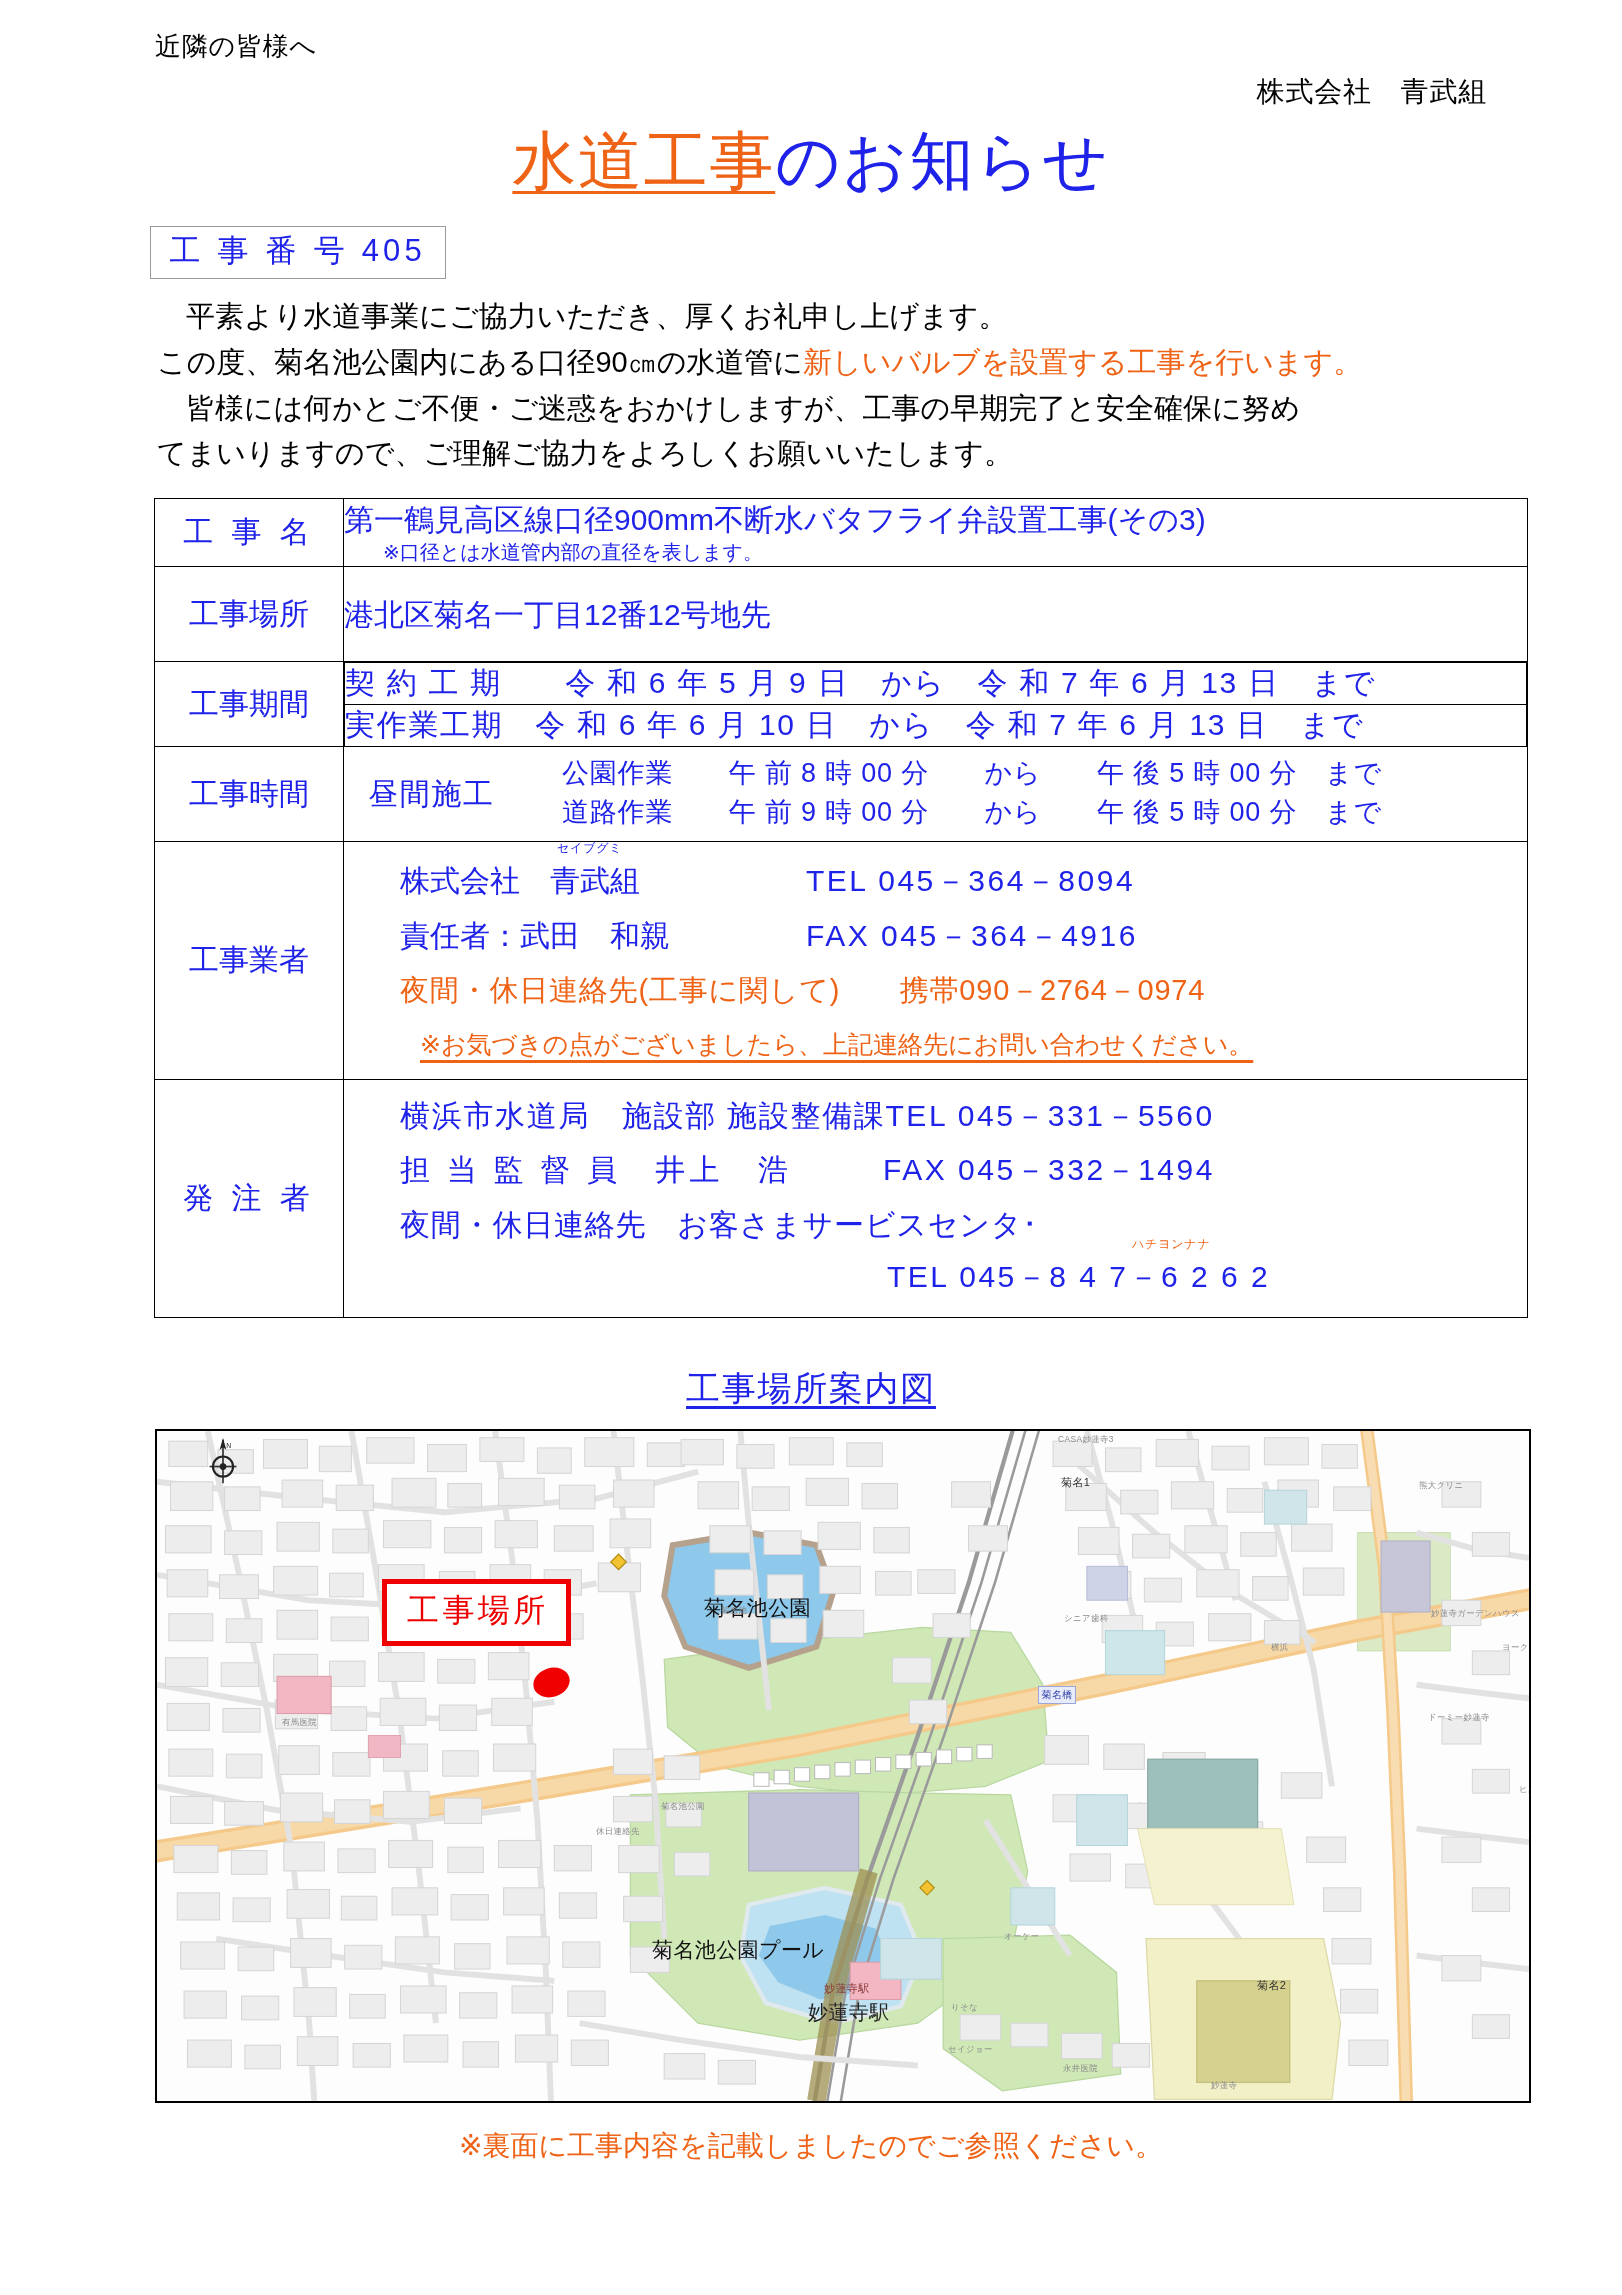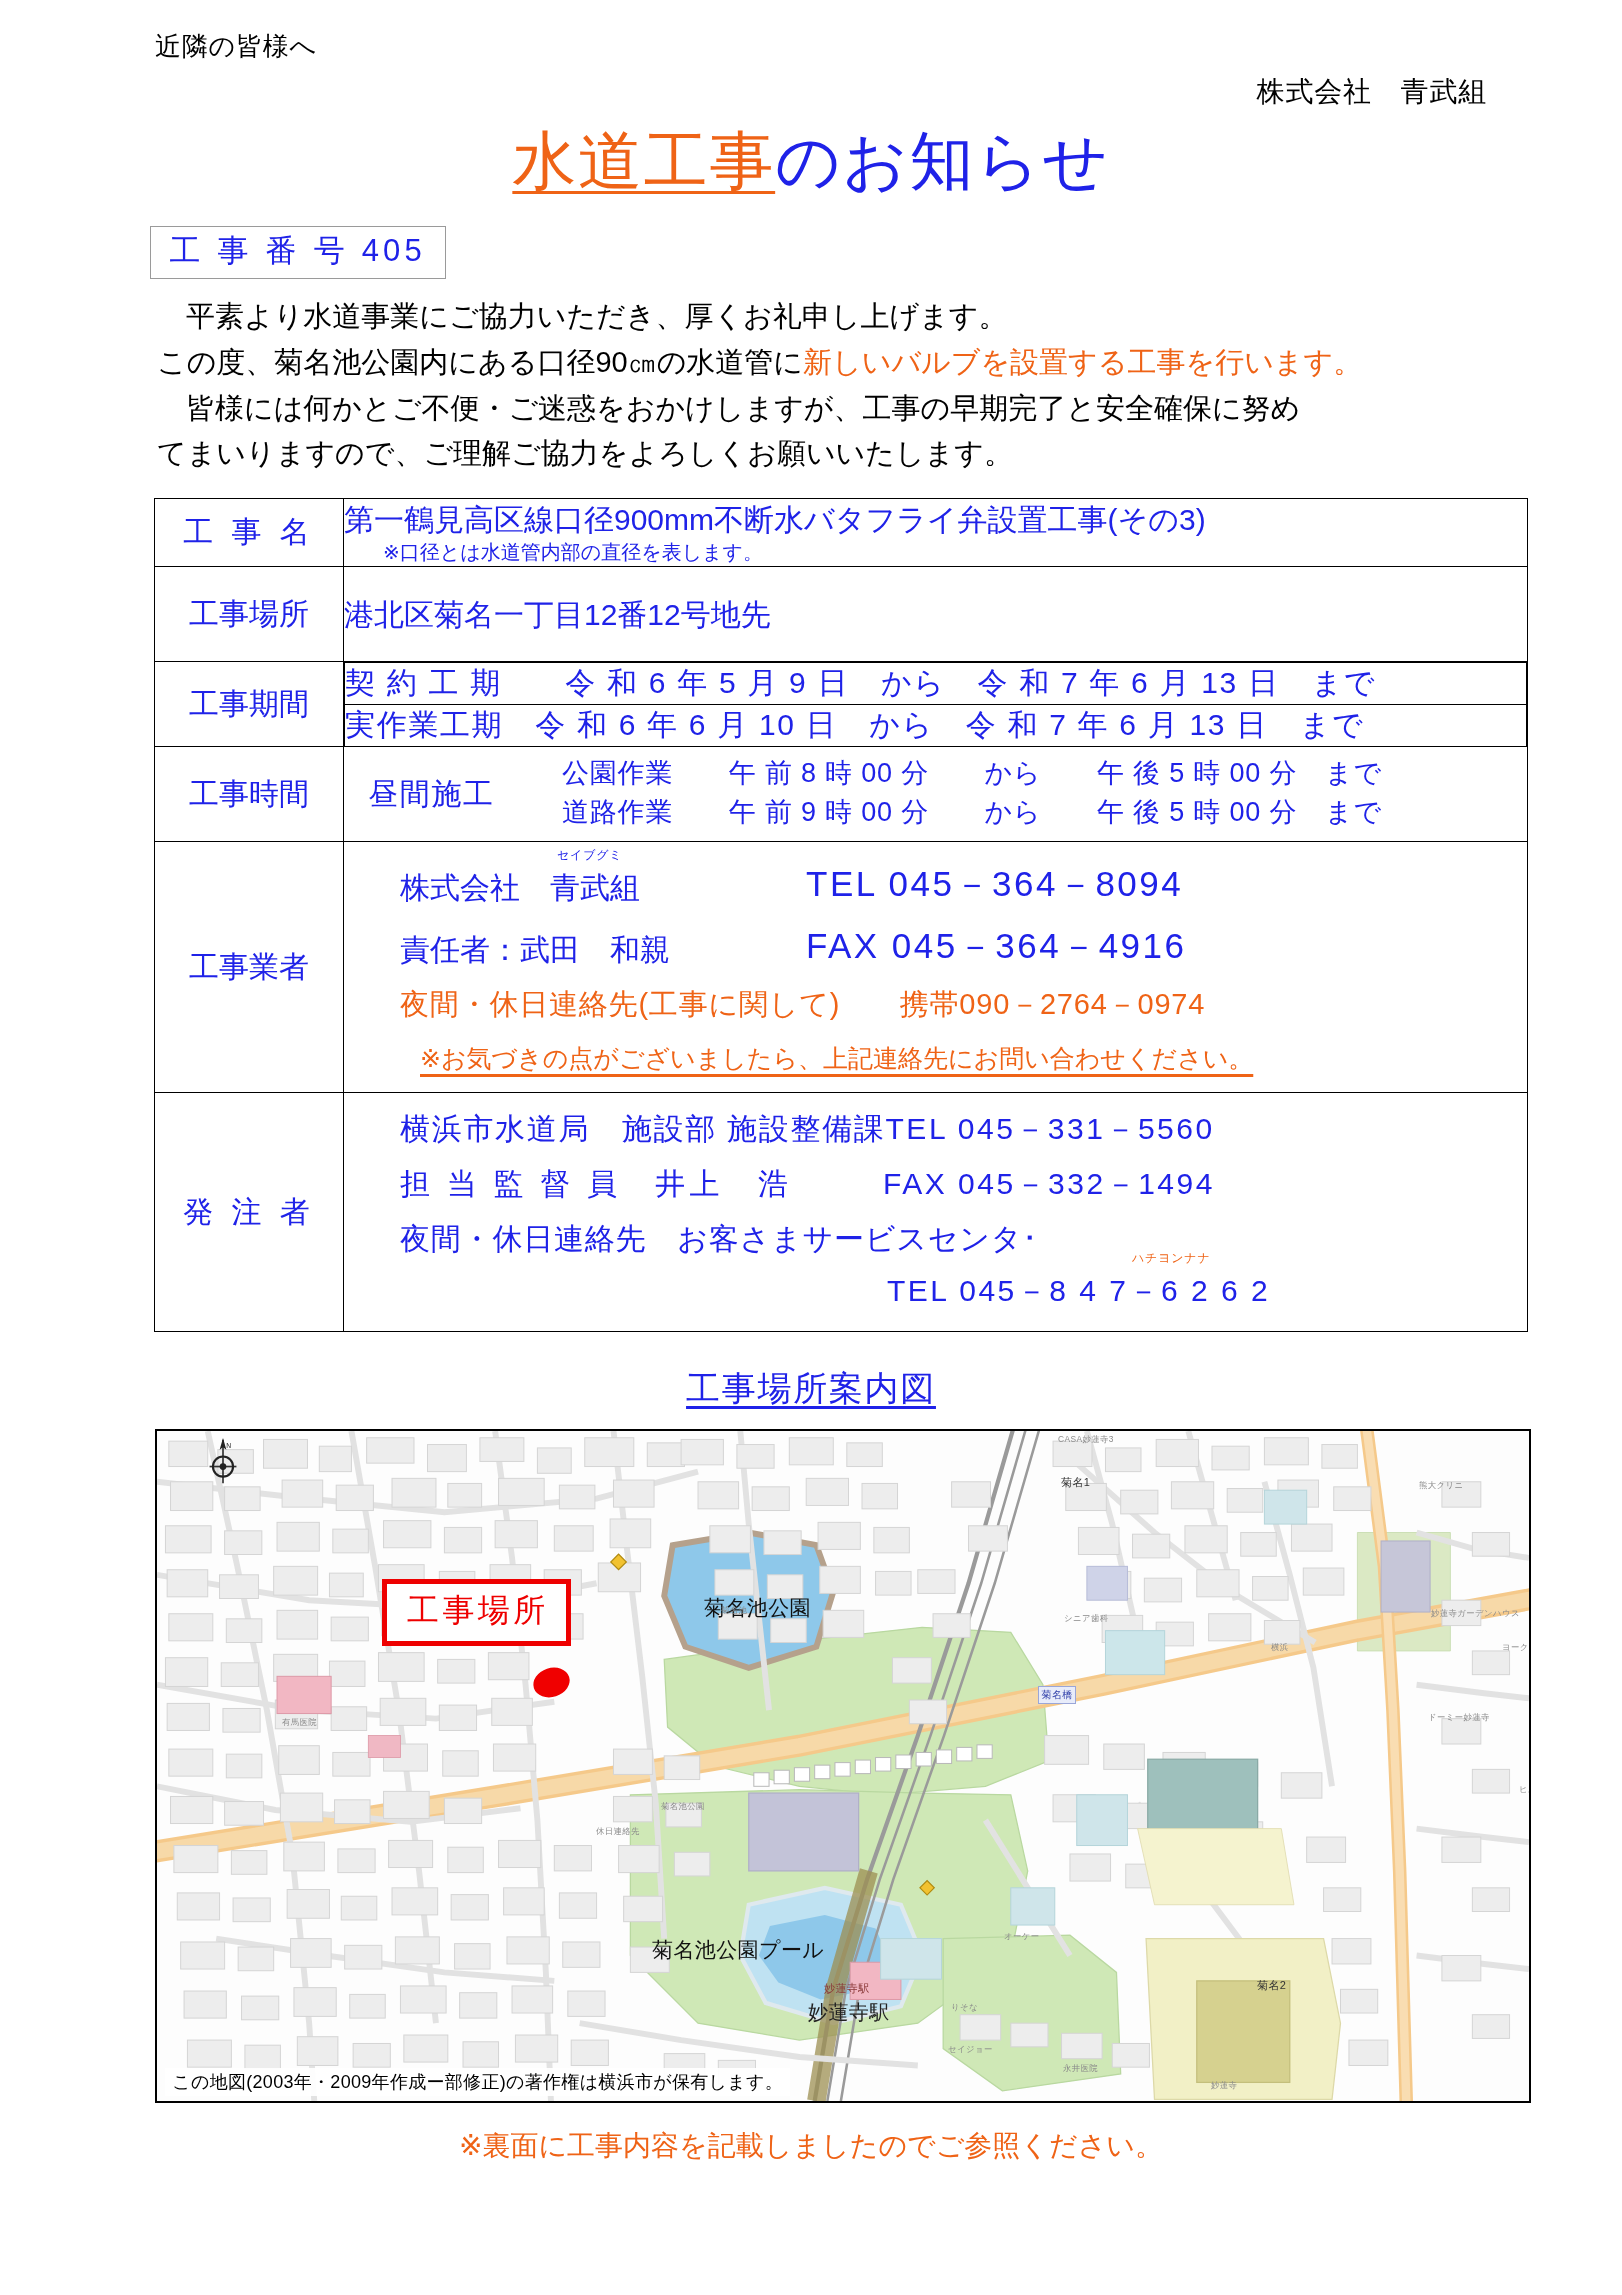--- a/index.html
+++ b/index.html
@@ -150,21 +150,21 @@
   .contractor-line { display: flex; align-items: flex-end; }
   .contractor-name { min-width: 406px; position: relative; white-space: nowrap; }
   .furigana {
     position: absolute;
     font-size: 12px;
     letter-spacing: 0.8px;
     white-space: nowrap;
   }
   .furigana.blue { color: #1f22e8; left: 157px; top: -20px; }
   .furigana.orange { color: #ef6316; left: 253px; top: -22px; }
-  .contractor-tel { font-size: 35px; letter-spacing: 2.5px; white-space: nowrap; text-align: right; }
+  .contractor-tel { font-size: 30px; letter-spacing: 2.5px; white-space: nowrap; text-align: right; }
   .orange-line { color: #ef6316; white-space: nowrap; letter-spacing: 0.8px; }
   .orange-underline {
     color: #ef6316;
     text-decoration: underline;
     text-decoration-color: #ef6316;
     text-decoration-thickness: 2.5px;
     text-underline-offset: 6.8px;
     white-space: nowrap;
     letter-spacing: 0px;
   }
@@ -727,19 +727,18 @@
     <div class="mlabel micro" style="left:791px; top:613px;">セイジョー</div>
     <div class="mlabel micro" style="left:906px; top:632px;">永井医院</div>
     <div class="mlabel micro" style="left:1054px; top:649px;">妙蓮寺</div>
     <div class="mlabel micro" style="left:1114px; top:211px;">横浜</div>
 
     <div class="mlabel micro" style="left:564px; top:174px;">菊名池</div>
 
     <div class="site-box">工事場所</div>
     <div class="site-dot"></div>
 
-    <div class="map-caption">この地図(2003年・2009年作成ー部修正)の著作権は横浜市が保有します。</div>
   </div>
 
   <div class="footer-note">※裏面に工事内容を記載しましたのでご参照ください。</div>
 
 </div>
 
 
 </body></html>

